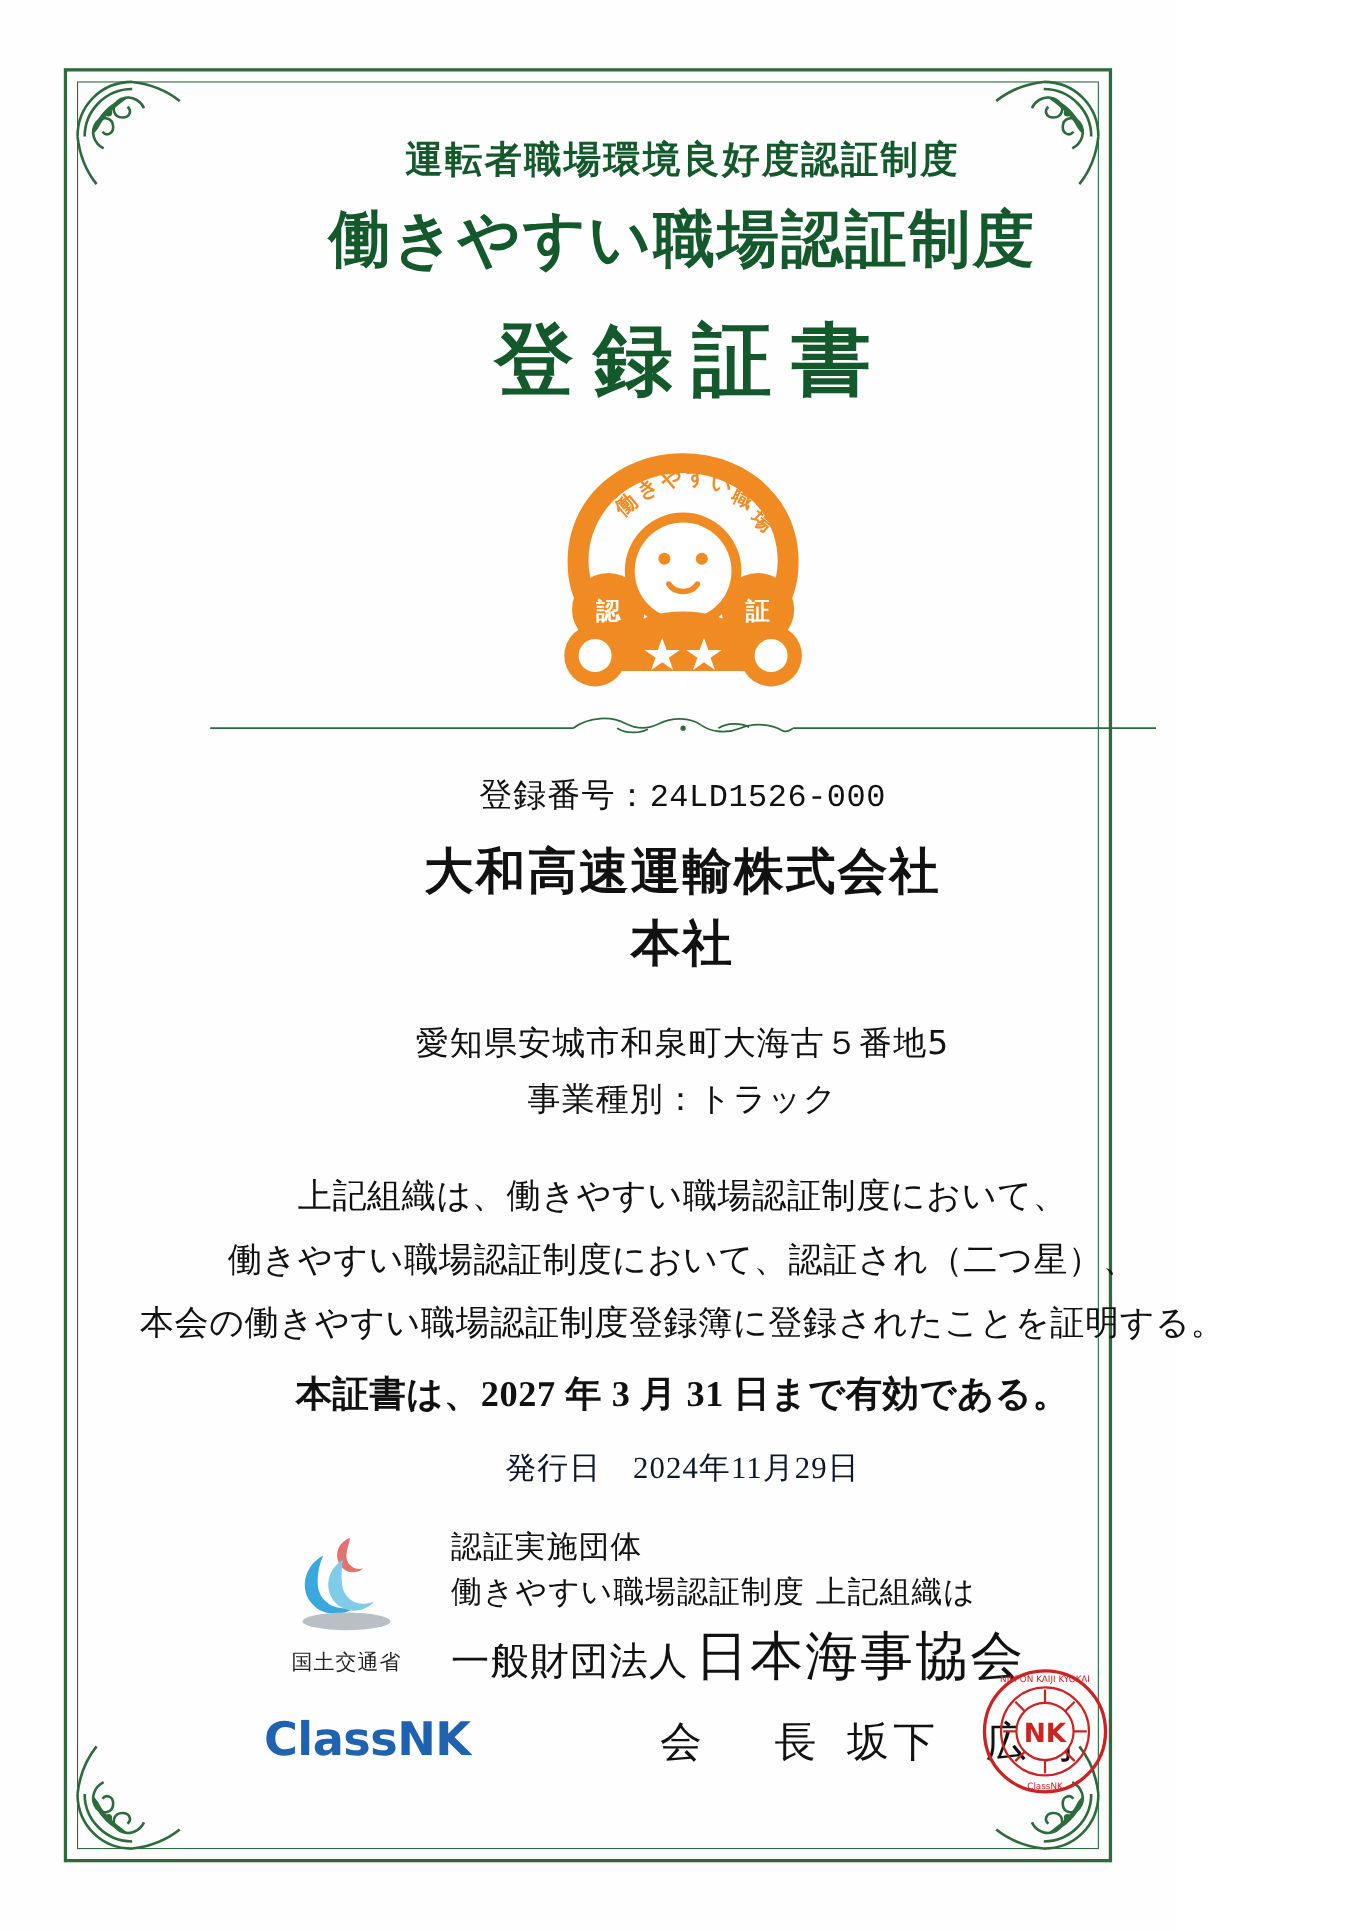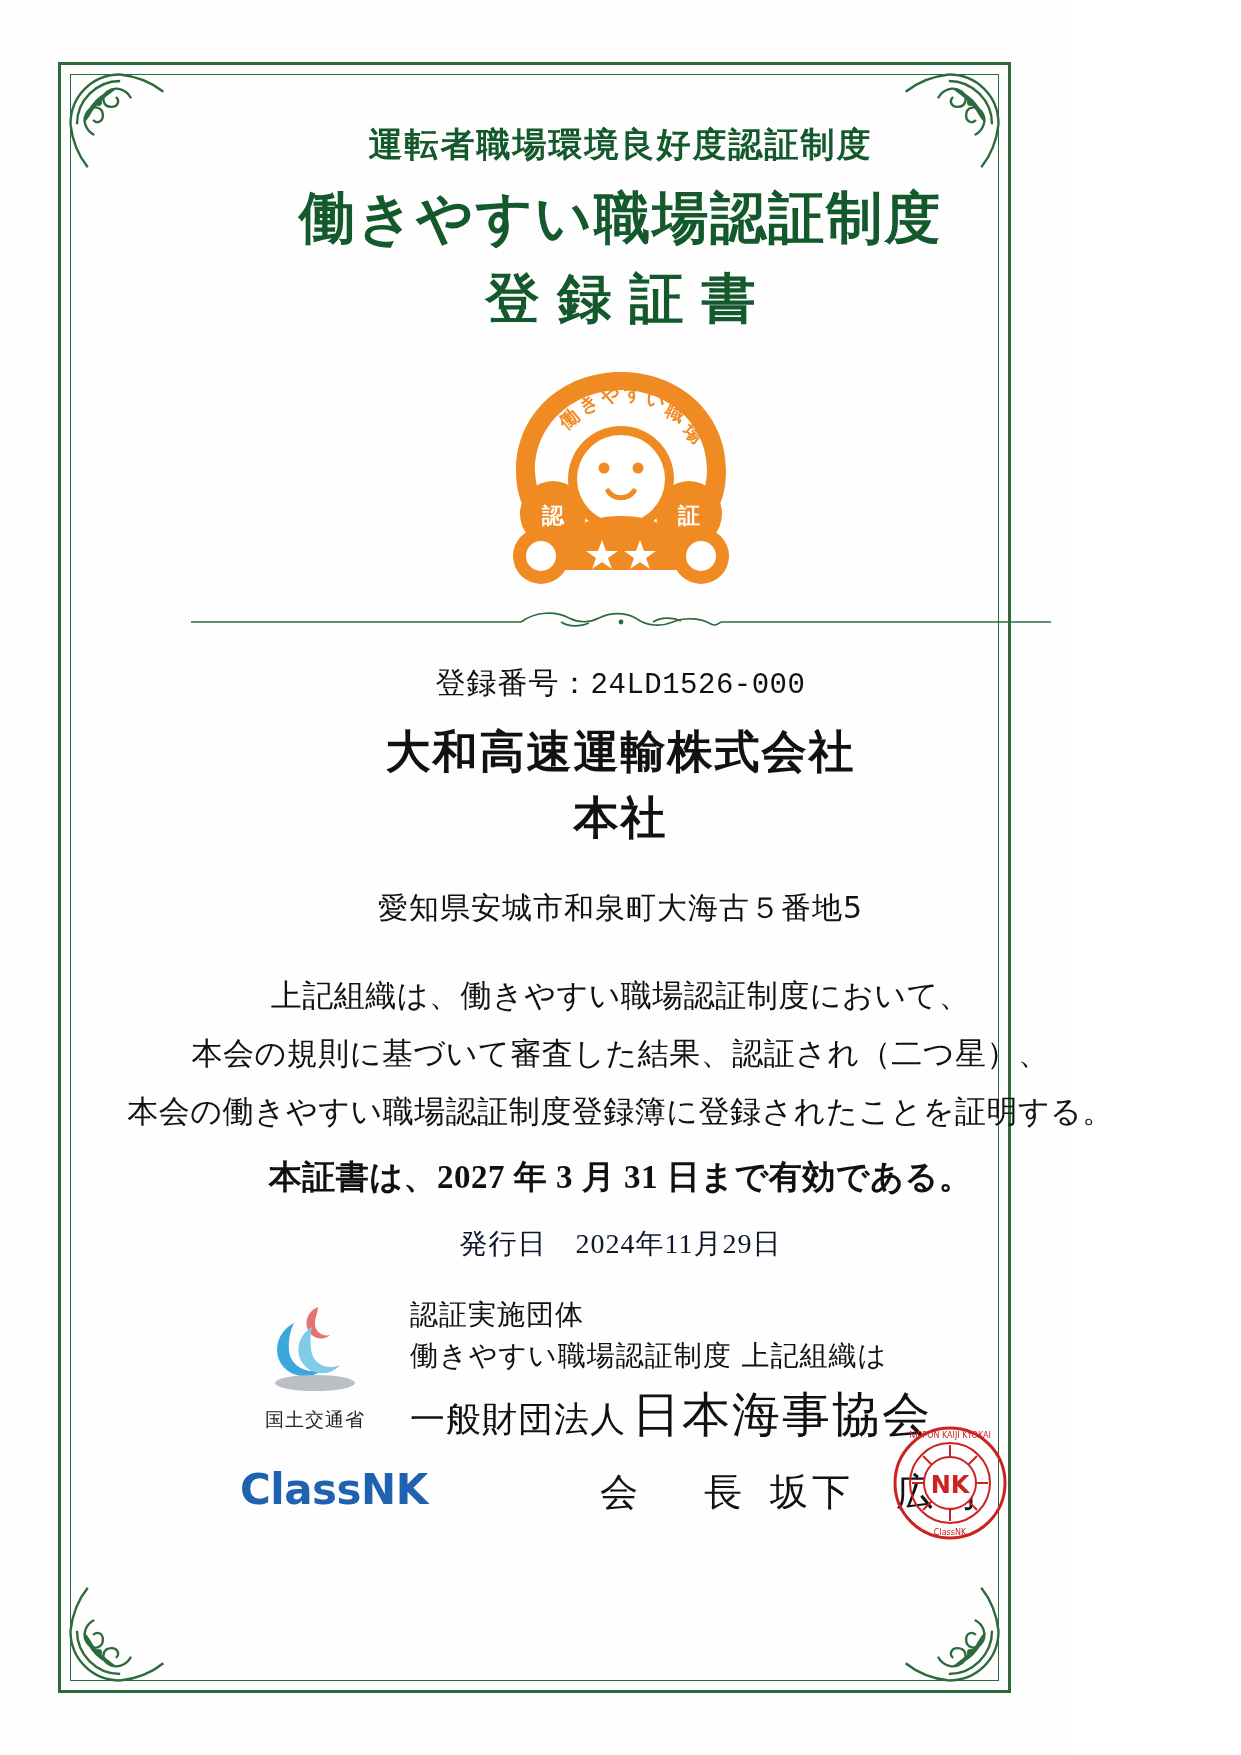--- a/index.html
+++ b/index.html
@@ -76,25 +76,25 @@
     font-family: "DejaVu Sans", "Liberation Sans", sans-serif;
     font-size: 56px;
     font-weight: 700;
     color: #14592c;
     letter-spacing: 2px;
     margin-top: 18px;
     line-height: 1.15;
   }
   .doc-title {
     font-family: "DejaVu Sans", "Liberation Sans", sans-serif;
-    font-size: 54px;
+    font-size: 72px;
     font-weight: 700;
     color: #14592c;
     letter-spacing: 18px;
-    margin-top: 13px;
+    margin-top: 30px;
     text-indent: 18px;
   }
 
   
   .logo-wrap {
     margin-top: 28px;
     display: flex;
     justify-content: center;
   }
   .logo-wrap svg { display: block; }
@@ -381,24 +381,25 @@
     </div>
 
     <div class="reg-number">
       <span>登録番号：</span><span class="num">24LD1526-000</span>
     </div>
 
     <div class="company-name">大和高速運輸株式会社</div>
     <div class="branch-name">本社</div>
 
     <div class="address">愛知県安城市和泉町大海古５番地5</div>
+    <div class="business-type">事業種別：トラック</div>
 
     <div class="statement">
       <p>上記組織は、働きやすい職場認証制度において、</p>
-      <p>本会の規則に基づいて審査した結果、認証され（二つ星）、</p>
+      <p>働きやすい職場認証制度において、認証され（二つ星）、</p>
       <p>本会の働きやすい職場認証制度登録簿に登録されたことを証明する。</p>
       <p class="valid">本証書は、2027 年 3 月 31 日まで有効である。</p>
     </div>
 
     <div class="issue-date">発行日　2024年11月29日</div>
 
     <div class="footer">
 
       <div class="mlit-logo">
         <svg width="110" height="108" viewBox="0 0 110 108">

